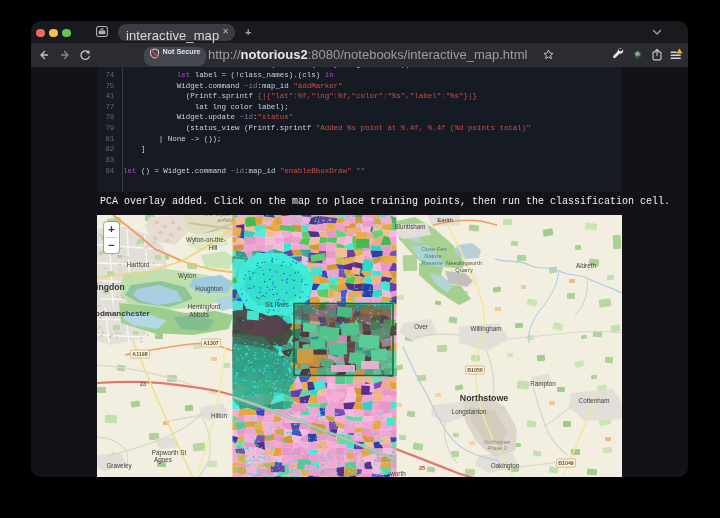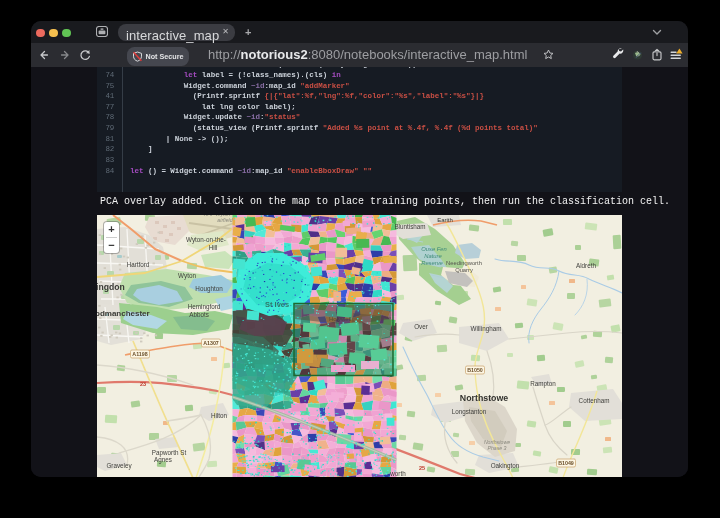--- a/index.html
+++ b/index.html
@@ -4,29 +4,29 @@
 body{width:720px;height:518px;background:#000;font-family:"Liberation Sans",sans-serif;position:relative;overflow:hidden}
 #win{position:absolute;left:31px;top:21px;width:657px;height:456px;border-radius:10px;overflow:hidden;background:#131419}
 #tabstrip{position:absolute;left:0;top:0;width:657px;height:22px;background:#191a1e}
 .tl{position:absolute;top:7.5px;width:8.5px;height:8.5px;border-radius:50%}
 #tab{position:absolute;left:87px;top:3px;width:117px;height:17px;background:#3b3c42;border-radius:8px}
 #tab span{position:absolute;left:8px;top:4.4px;font-size:13px;color:#d8d9db;letter-spacing:0.1px}
 #tabx{position:absolute;right:6px;top:3px;color:#b9babd;font-size:8px}
 #newtab{position:absolute;left:214px;top:5px;color:#a8a9ac;font-size:11px;font-weight:bold}
 #toolbar{position:absolute;left:0;top:22px;width:657px;height:24px;background:#2b2c31}
 .tbi{position:absolute;top:0;height:24px;display:flex;align-items:center;justify-content:center;color:#c7c8ca}
-#pill{position:absolute;left:96px;top:4px;width:62px;height:19px;background:#45474f;border-radius:7.5px;display:flex;align-items:center}
+#pill{position:absolute;left:113px;top:4px;width:62px;height:19px;background:#45474f;border-radius:7.5px;display:flex;align-items:flex-start}
 #pill .t{font-size:7.2px;color:#e3e4e6;margin-left:1.5px;font-weight:bold;white-space:nowrap}
 #url{position:absolute;left:177px;top:4px;height:15px;display:flex;align-items:center;font-size:13px;color:#9d9ea2}
 #url b{color:#e8e9eb;font-weight:bold}
 #content{position:absolute;left:0;top:46px;width:657px;height:410px;background:#121218}
 #code{position:absolute;left:66px;top:0;width:525px;height:124.5px;background:#161b23;overflow:hidden;font-family:"Liberation Mono",monospace;font-size:7.5px}
 .crow{height:10.66px;line-height:10.66px;white-space:pre}
 .ln{display:inline-block;width:17px;text-align:right;color:#5f6a76;letter-spacing:-0.2px}
-.ct{display:inline-block;margin-left:16px;letter-spacing:-0.02px;font-weight:bold}
+.ct{display:inline-block;margin-left:9px;letter-spacing:-0.02px;font-weight:normal}
 #gut{position:absolute;left:90.5px;top:0;width:1px;height:124.5px;background:#353d47}
 #msg{position:absolute;left:69px;top:128.5px;font-family:"Liberation Mono",monospace;font-size:10px;color:#f2f2f2;white-space:pre}
 #map{position:absolute;left:66px;top:147.5px;width:525px;height:263px;background:#f2efe1;overflow:hidden}
 #zoomctl{position:absolute;left:7px;top:7px;width:15px;height:31px;background:#fff;border-radius:3px;box-shadow:0 0 0 1px rgba(90,90,90,0.45);z-index:5}
 #zoomctl div{width:15px;height:15.5px;text-align:center;font-size:11px;line-height:15px;color:#333;font-weight:bold}
 #zoomctl .sep{height:1px;background:#ccc;width:11px;margin:0 auto}
 #map>svg{position:absolute;left:0;top:0}
 #pill svg{position:static;margin-left:3.5px;flex:0 0 auto}
 </style></head><body>
 <div id="win">

